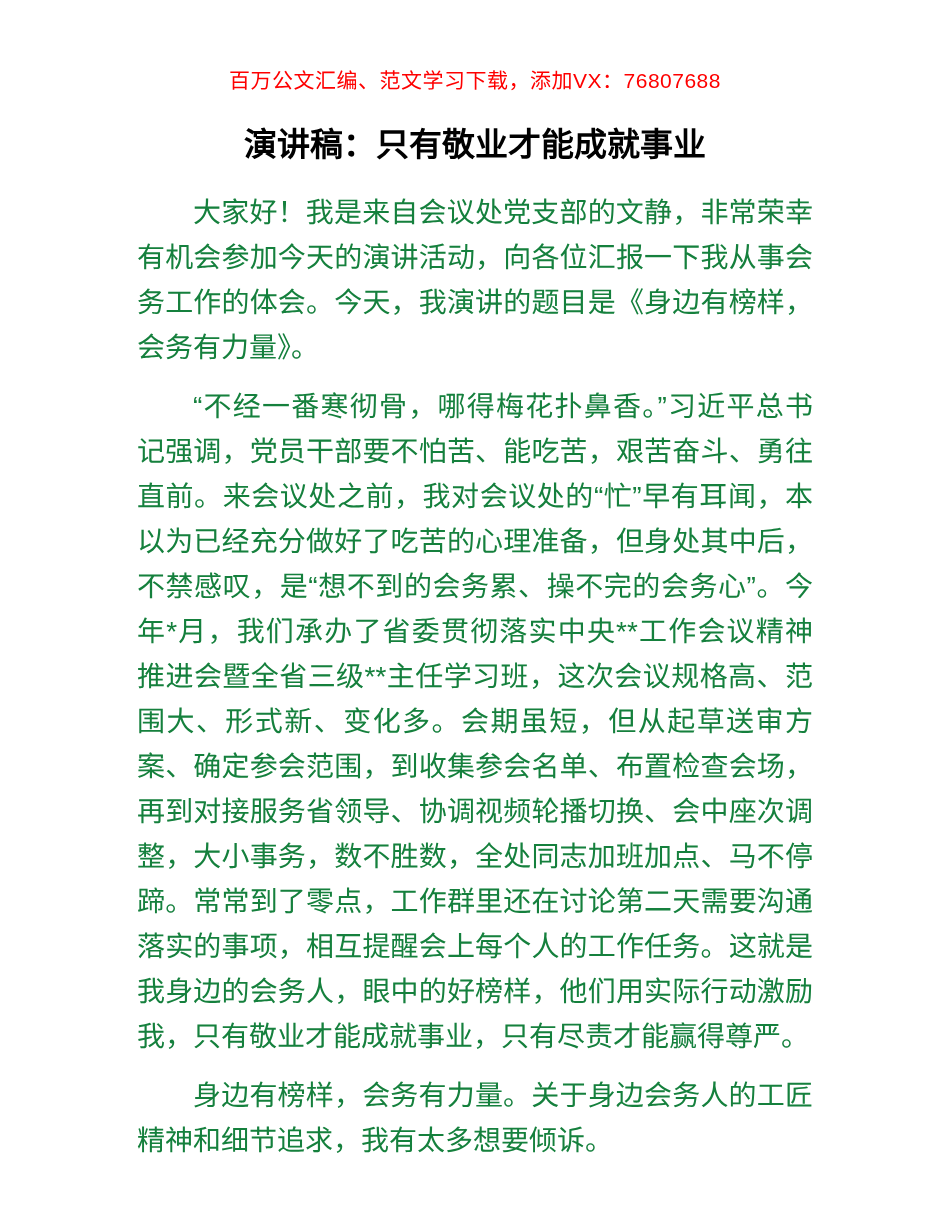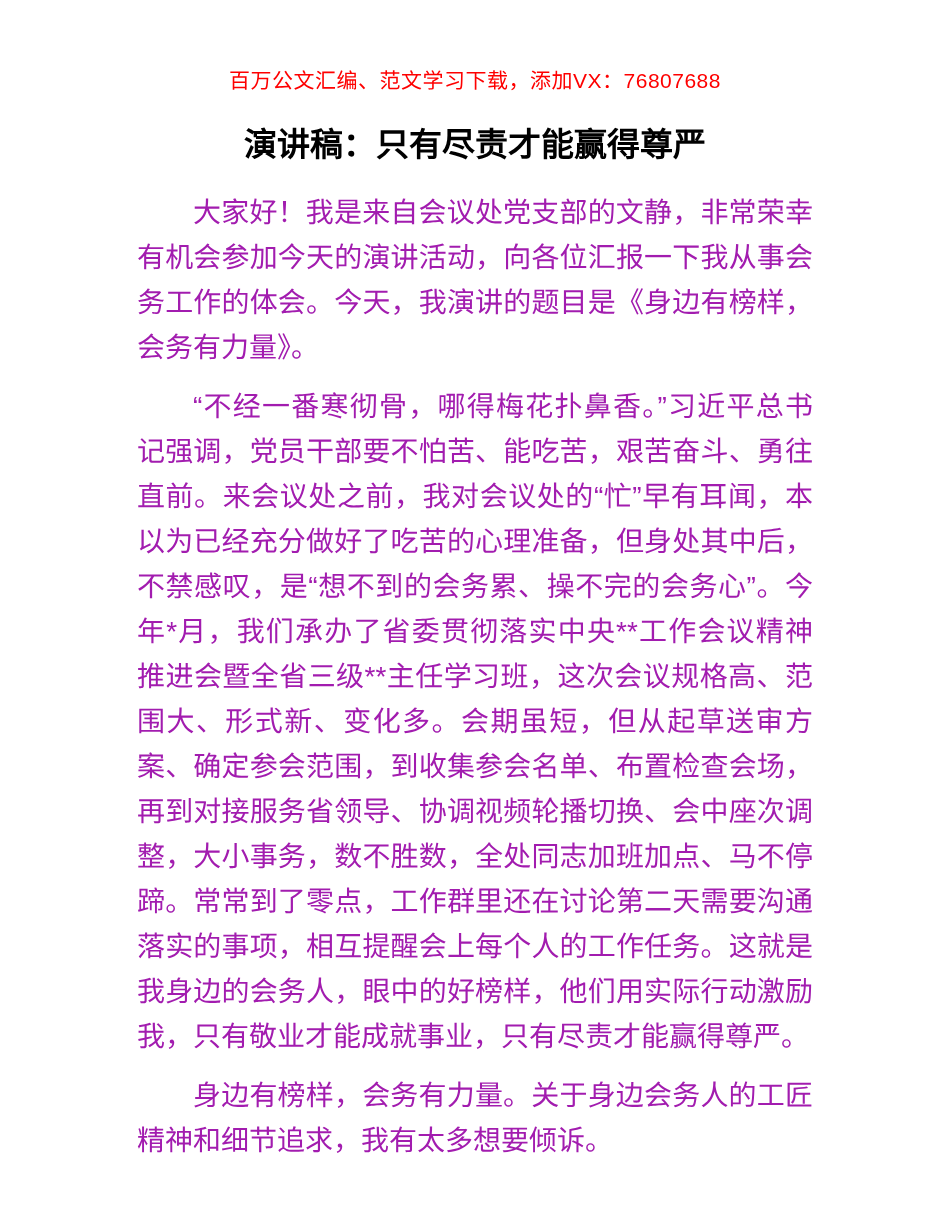--- a/index.html
+++ b/index.html
@@ -35,30 +35,30 @@
     line-height: 42px;
     font-weight: 700;
     color: #000000;
   }
   .body p {
     margin: 0 0 14px 0;
     font-size: 28px;
     line-height: 45px;
     text-align: justify;
     text-indent: 2em;
-    color: #a21caf;
+    color: #15803d;
     word-break: break-all;
   }
 </style>
 </head>
 <body>
 
 <div class="page">
   <div class="notice" style="color: rgb(254, 0, 0);">百万公文汇编、范文学习下载，添加VX：76807688</div>
 
-  <h1 class="title">演讲稿：只有尽责才能赢得尊严</h1>
+  <h1 class="title">演讲稿：只有敬业才能成就事业</h1>
 
   <div class="body">
     <p>大家好！我是来自会议处党支部的文静，非常荣幸有机会参加今天的演讲活动，向各位汇报一下我从事会务工作的体会。今天，我演讲的题目是《身边有榜样，会务有力量》。</p>
     <p>“不经一番寒彻骨，哪得梅花扑鼻香。”习近平总书记强调，党员干部要不怕苦、能吃苦，艰苦奋斗、勇往直前。来会议处之前，我对会议处的“忙”早有耳闻，本以为已经充分做好了吃苦的心理准备，但身处其中后，不禁感叹，是“想不到的会务累、操不完的会务心”。今年*月，我们承办了省委贯彻落实中央**工作会议精神推进会暨全省三级**主任学习班，这次会议规格高、范围大、形式新、变化多。会期虽短，但从起草送审方案、确定参会范围，到收集参会名单、布置检查会场，再到对接服务省领导、协调视频轮播切换、会中座次调整，大小事务，数不胜数，全处同志加班加点、马不停蹄。常常到了零点，工作群里还在讨论第二天需要沟通落实的事项，相互提醒会上每个人的工作任务。这就是我身边的会务人，眼中的好榜样，他们用实际行动激励我，只有敬业才能成就事业，只有尽责才能赢得尊严。</p>
     <p>身边有榜样，会务有力量。关于身边会务人的工匠精神和细节追求，我有太多想要倾诉。</p>
   </div>
 </div>
 
 </body></html>

